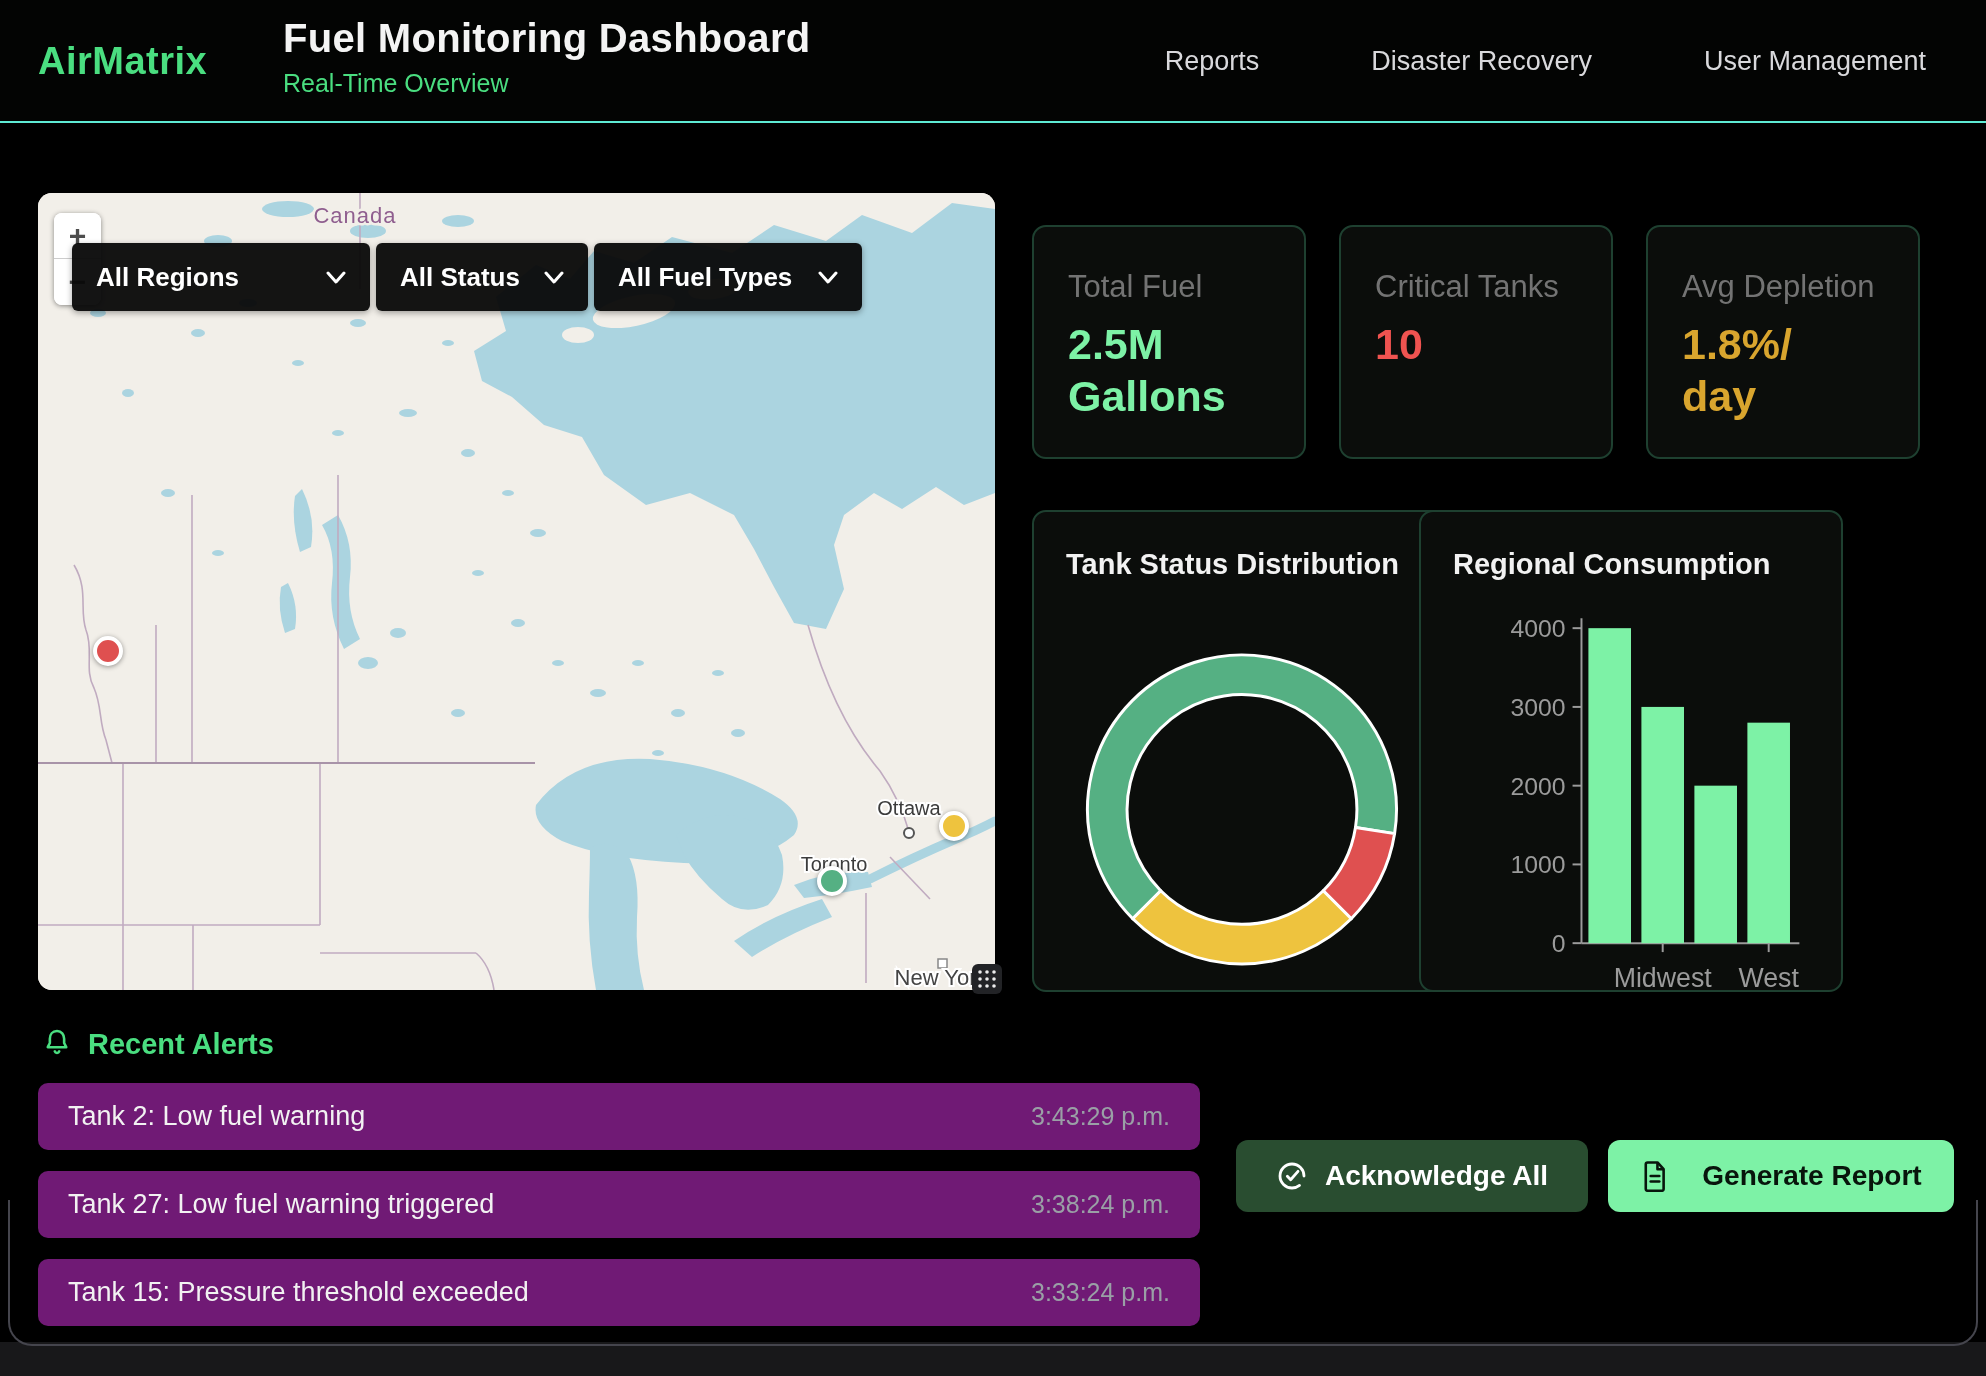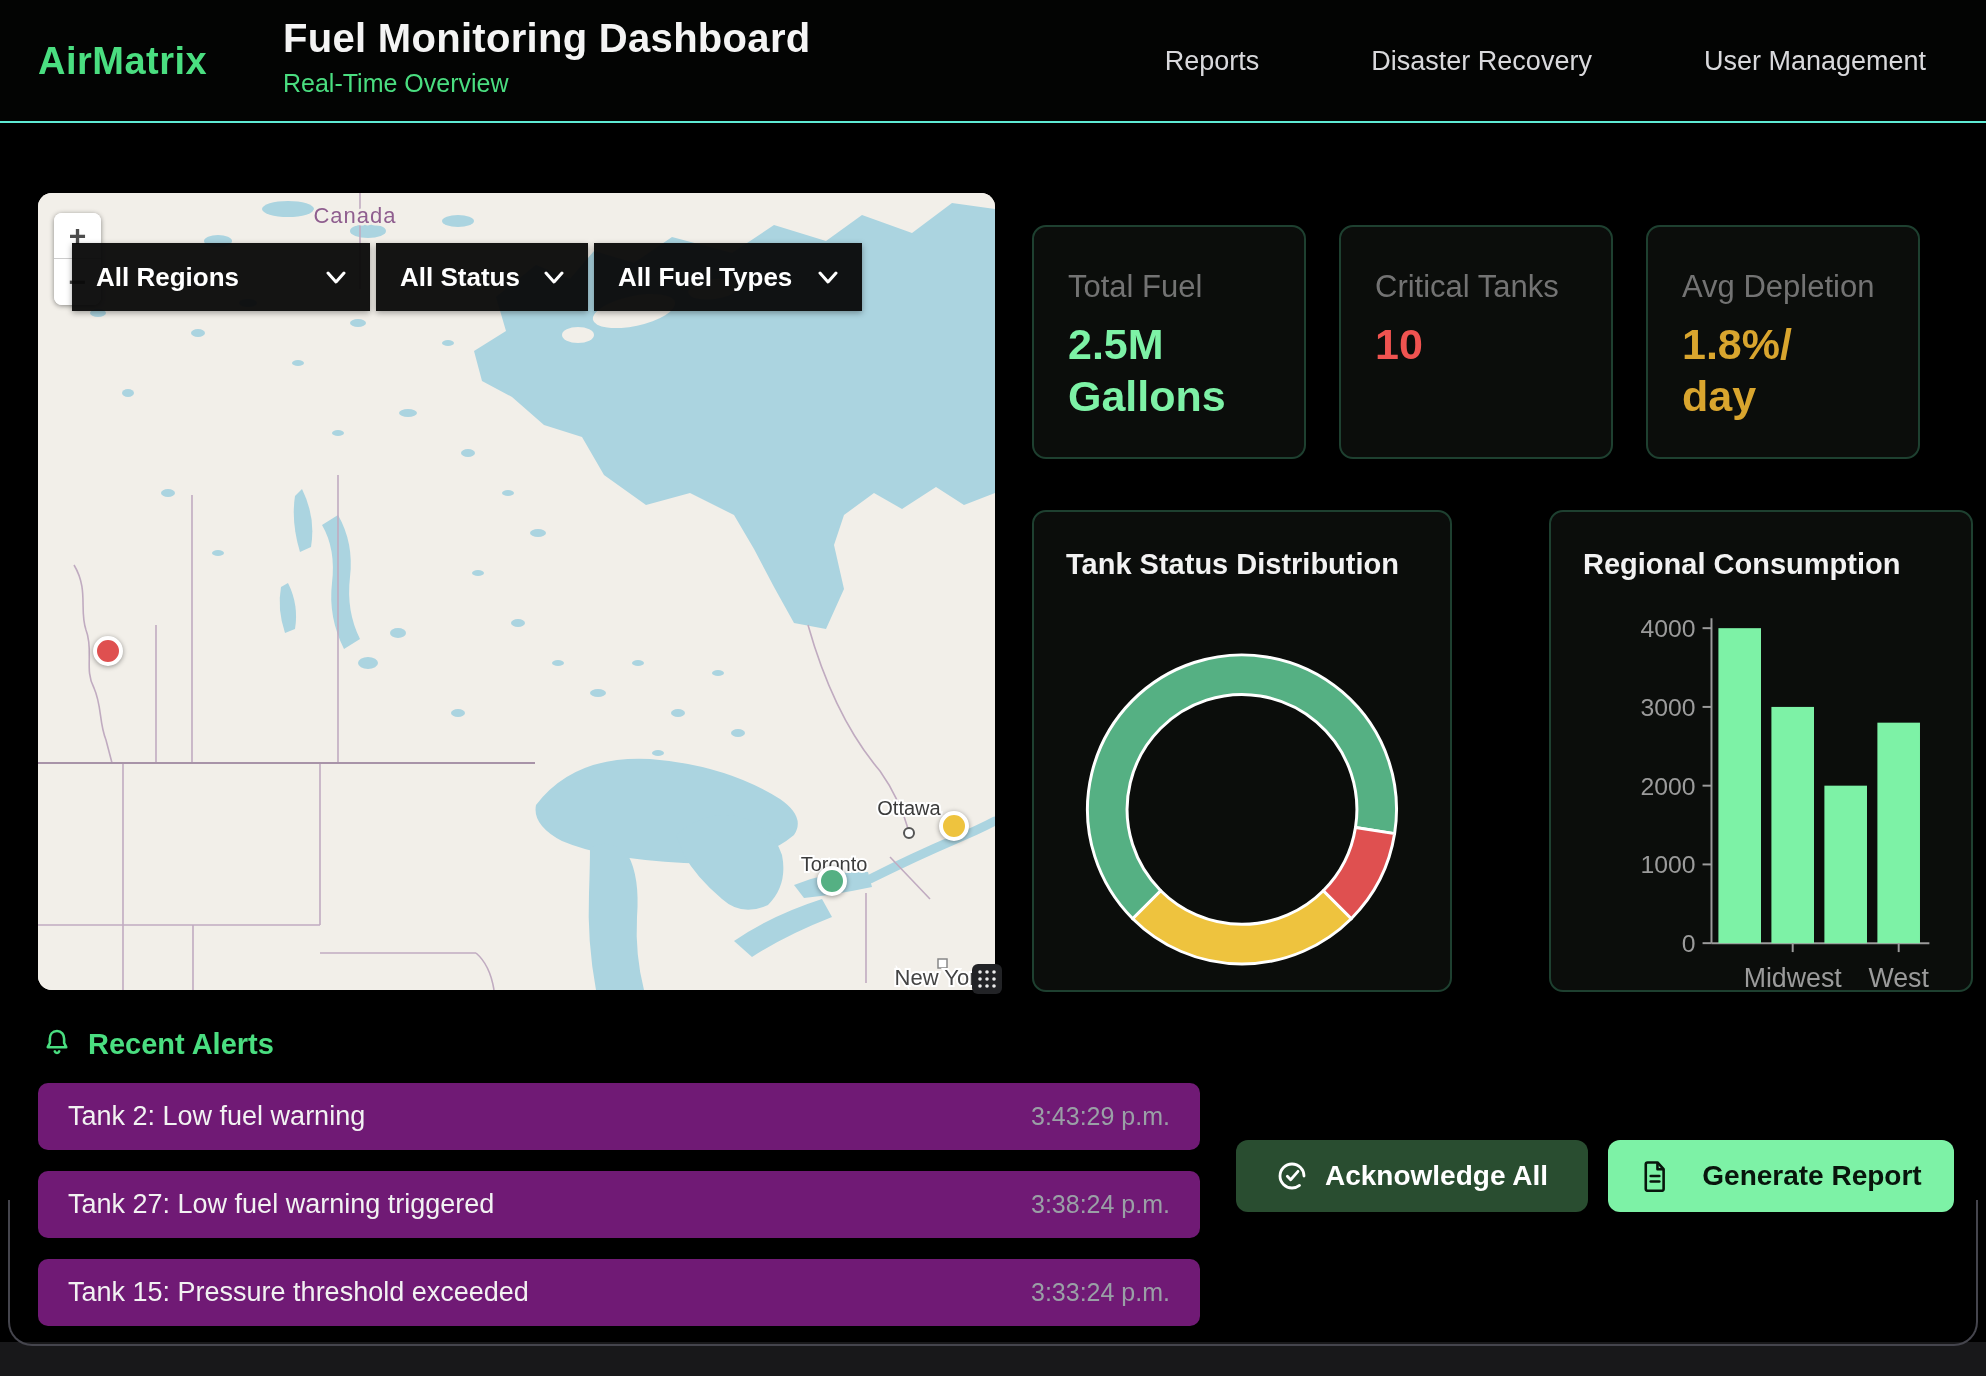--- a/index.html
+++ b/index.html
@@ -22,42 +22,42 @@
   .map-panel { position:absolute; left:38px; top:193px; width:957px; height:797px;
     border-radius:14px; overflow:hidden; background:#f2efe9; z-index:2; }
   .map-svg { position:absolute; inset:0; width:100%; height:100%; }
   .map-svg text { font-family:"Liberation Sans", sans-serif; }
   .zoom-ctl { position:absolute; left:16px; top:20px; width:47px; background:#fff; border-radius:8px;
     box-shadow:0 1px 5px rgba(0,0,0,.45); overflow:hidden; z-index:4; }
   .zoom-ctl button { display:block; width:47px; height:46px; background:#fff; border:none;
     font-size:30px; font-weight:700; color:#4d4d4d; cursor:pointer; }
   .zoom-ctl button:first-child { border-bottom:1px solid #ccc; }
   .filter-bar { position:absolute; left:34px; top:50px; display:flex; gap:6px; z-index:5; }
-  .dropdown { height:68px; background:rgba(7,7,7,.95); border-radius:0; color:#fff;
+  .dropdown { height:68px; background:rgba(7,7,7,.95); border-radius:6px; color:#fff;
     display:flex; align-items:center; justify-content:space-between; padding:0 24px;
     font-size:26px; font-weight:700; cursor:pointer; box-shadow:0 2px 6px rgba(0,0,0,.35); }
   .dropdown.w1{ width:298px; } .dropdown.w2{ width:268px; } .dropdown.w3{ width:212px; }
   .chev { margin-left:18px; display:flex; align-items:center; }
   .marker-layer { position:absolute; inset:0; z-index:6; pointer-events:none; }
   .marker { position:absolute; width:30px; height:30px; border-radius:50%; border:4px solid #fff;
     transform:translate(-50%,-50%); box-shadow:0 1px 5px rgba(0,0,0,.4); pointer-events:auto; cursor:pointer; }
   .resize-handle { position:absolute; left:972px; top:964px; width:30px; height:30px; z-index:12;
     background:#222326; border-radius:6px; display:flex; align-items:center; justify-content:center; cursor:nwse-resize; }
   
   .stat-card { position:absolute; top:225px; width:274px; height:234px; background:#0b0d0b;
     border:2px solid #1e4030; border-radius:14px; padding:42px 34px; }
   .stat-card.c1{ left:1032px; } .stat-card.c2{ left:1339px; } .stat-card.c3{ left:1646px; }
   .stat-label { font-size:31px; color:#737373; }
   .stat-value { font-size:43px; font-weight:700; line-height:1.2; margin-top:14px; }
   .stat-value span { display:block; }
   
   .chart-card { position:absolute; top:510px; height:482px; background:#0b0d0b;
     border:2px solid #1e4030; border-radius:14px; }
   .chart-card.donut { left:1032px; width:420px;text-align:center; }
-  .chart-card.bars  { left:1549px; width:424px; }
+  .chart-card.bars  { left:1419px; width:424px; }
   .chart-title { position:absolute; left:32px; top:36px; font-size:29px; font-weight:700; color:#f2f2f2; }
   .chart-svg { position:absolute; inset:0; width:100%; height:100%; }
   .chart-svg text { font-family:"Liberation Sans", sans-serif; }
   
   .alerts-header { position:absolute; left:42px; top:1028px; display:flex; align-items:flex-start; gap:16px; }
   .alerts-header .t { font-size:29px; font-weight:700; color:#4ade80; }
   .alert-row { position:absolute; left:38px; width:1162px; height:67px; background:#701a75;
     border-radius:10px; display:flex; align-items:center; justify-content:space-between;
     padding:0 30px; cursor:pointer; }
   .alert-row.r1{ top:1083px; } .alert-row.r2{ top:1171px; } .alert-row.r3{ top:1259px; }

